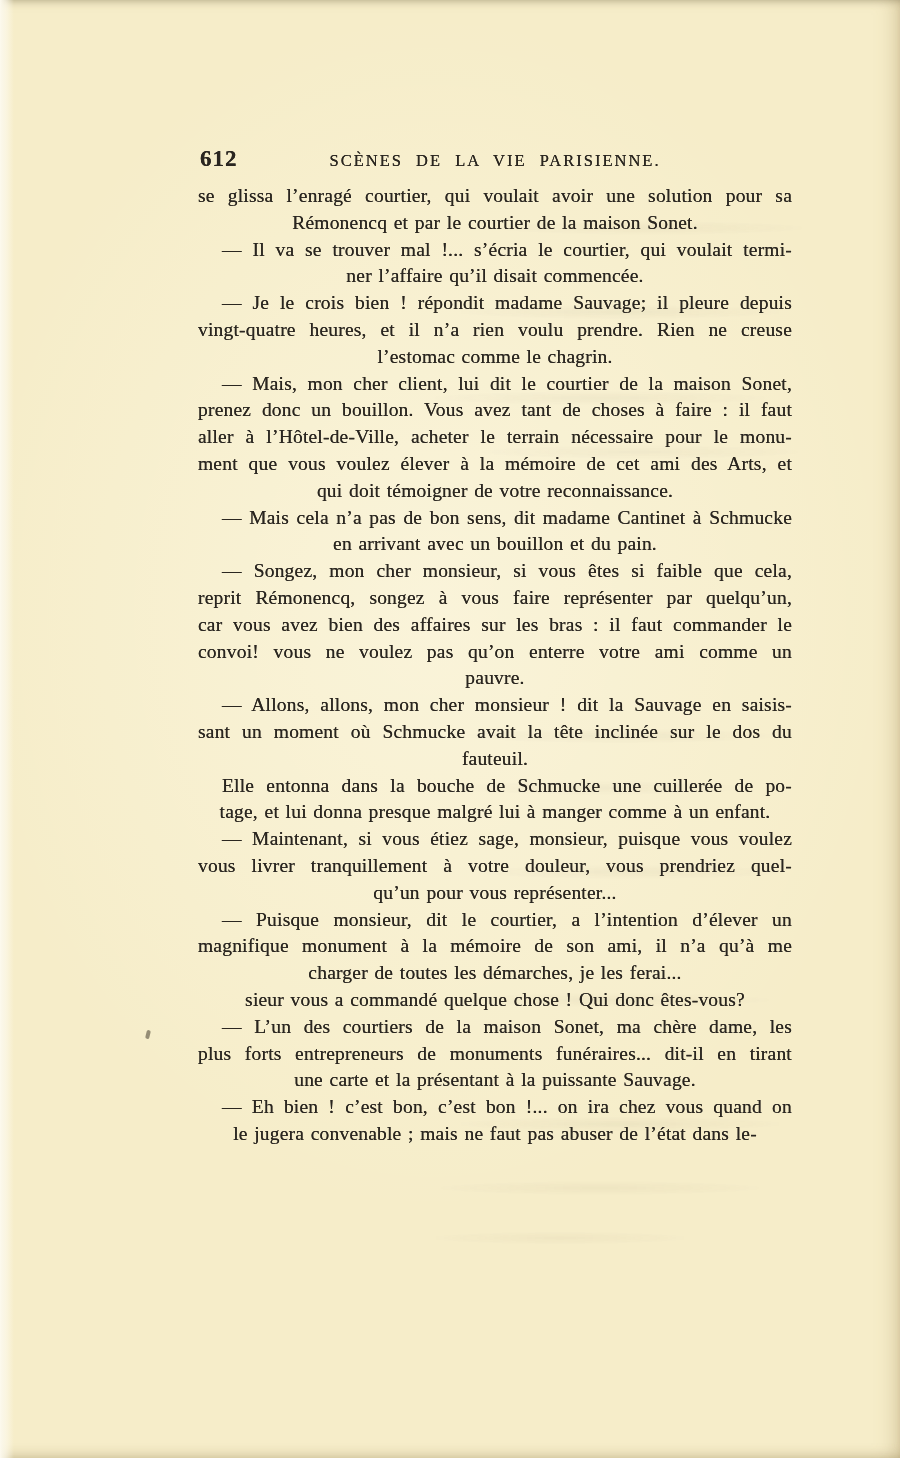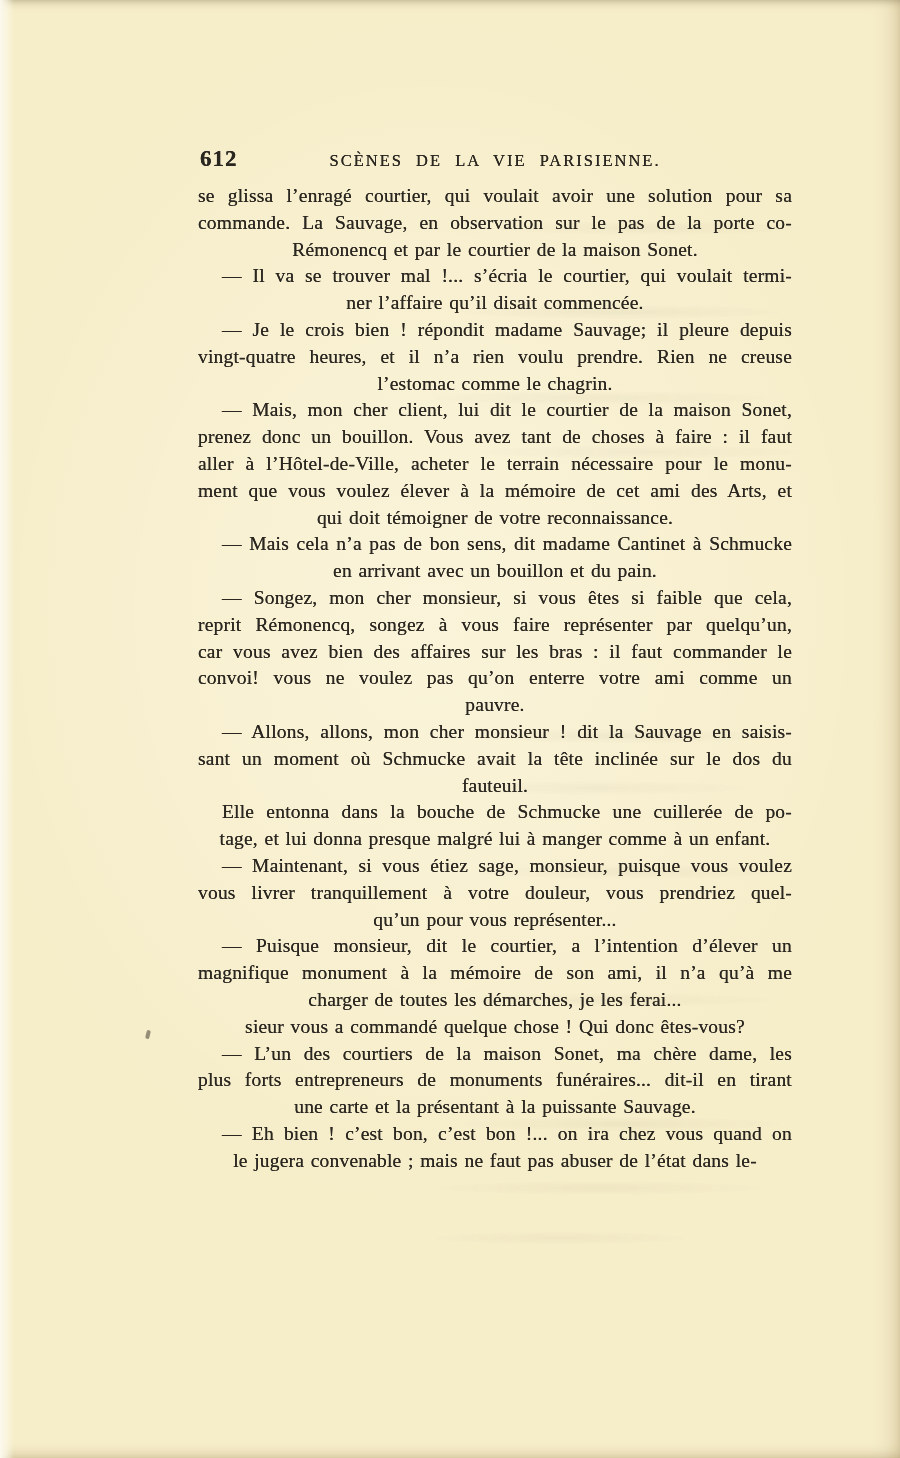--- a/index.html
+++ b/index.html
@@ -76,21 +76,20 @@
   <div class="bleed"></div>
   <div class="edge-left"></div>
 
   <header class="header">
     <span class="pagenum">612</span>
     <div class="running">SCÈNES DE LA VIE PARISIENNE.</div>
   </header>
 
   <main class="textblock" id="textblock">
       <div class="line just">se glissa l’enragé courtier, qui voulait avoir une solution pour sa</div>
-      <div class="line just">commande. La Sauvage, en observation sur le pas de la porte co-</div>
       <div class="line last">Rémonencq et par le courtier de la maison Sonet.</div>
       <div class="line just indent">— Il va se trouver mal !... s’écria le courtier, qui voulait termi-</div>
       <div class="line last">ner l’affaire qu’il disait commencée.</div>
       <div class="line just indent">— Je le crois bien ! répondit madame Sauvage; il pleure depuis</div>
       <div class="line just">vingt-quatre heures, et il n’a rien voulu prendre. Rien ne creuse</div>
       <div class="line last">l’estomac comme le chagrin.</div>
       <div class="line just indent">— Mais, mon cher client, lui dit le courtier de la maison Sonet,</div>
       <div class="line just">prenez donc un bouillon. Vous avez tant de choses à faire : il faut</div>
       <div class="line just">aller à l’Hôtel-de-Ville, acheter le terrain nécessaire pour le monu-</div>
       <div class="line just">ment que vous voulez élever à la mémoire de cet ami des Arts, et</div>

